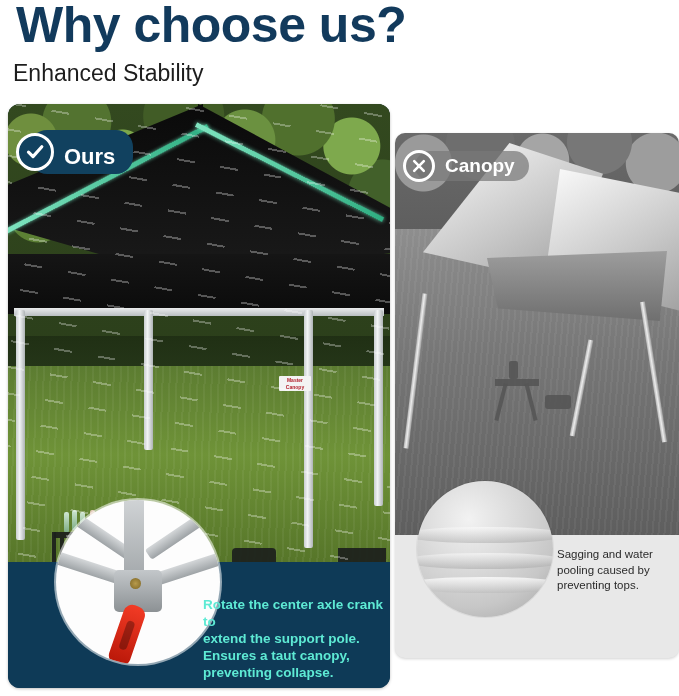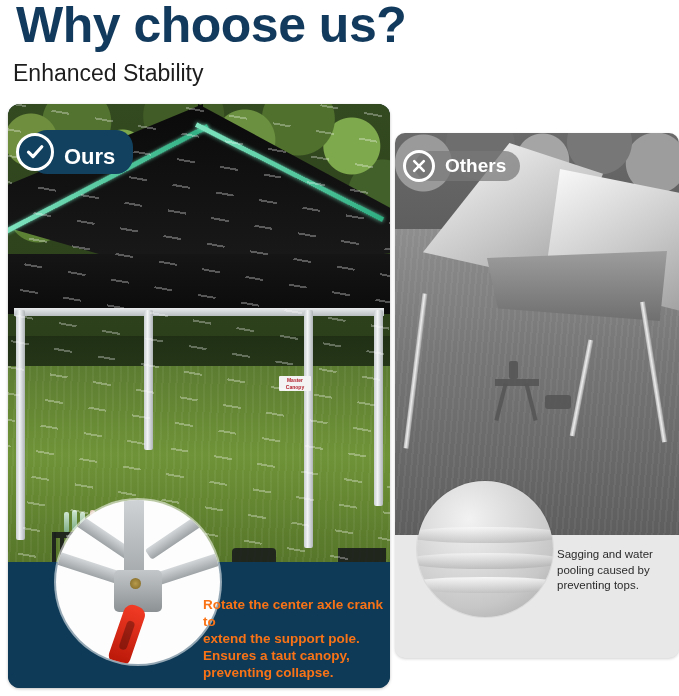--- a/index.html
+++ b/index.html
@@ -225,21 +225,21 @@
     width: 382px; height: 126px;
     background: #0e3a57;
   }
   #ours-caption-text {
     position: absolute;
     left: 195px; top: 492px;
     width: 185px;
     font-size: 13.5px;
     font-weight: bold;
     line-height: 17px;
-    color: #f97316;
+    color: #5eead4;
     white-space: pre-line;
   }
   #ours-inset {
     position: absolute;
     left: 48px; top: 396px;
     width: 164px; height: 164px;
     border-radius: 50%;
     background: #fdfdfd;
     overflow: hidden;
     box-shadow: 0 0 0 2px rgba(255,255,255,.55);
@@ -441,21 +441,21 @@
     <div class="r-item" style="left:114px; top:228px; width:9px; height:18px; border-radius:2px;"></div>
     <div class="r-item" style="left:150px; top:262px; width:26px; height:14px; border-radius:3px;"></div>
   </div>
 
   <div id="badge-others" class="badge">
     <span id="mark-x" class="badge-mark">
       <svg class="glyph-x" width="16" height="16" viewBox="0 0 16 16" aria-hidden="true">
         <path d="M3.2 3.2 L12.8 12.8 M12.8 3.2 L3.2 12.8" fill="none" stroke="#ffffff" stroke-width="2.6" stroke-linecap="round"></path>
       </svg>
     </span>
-    <span>Others</span>
+    <span>Canopy</span>
   </div>
 
   <div id="others-inset">
     <div class="sag-fold" style="top:46px;"></div>
     <div class="sag-fold" style="top:72px;"></div>
     <div class="sag-fold" style="top:96px; background:linear-gradient(rgba(255,255,255,.8), rgba(150,150,150,.2));"></div>
   </div>
 
   <div id="others-caption-text">Sagging and water
 pooling caused by

